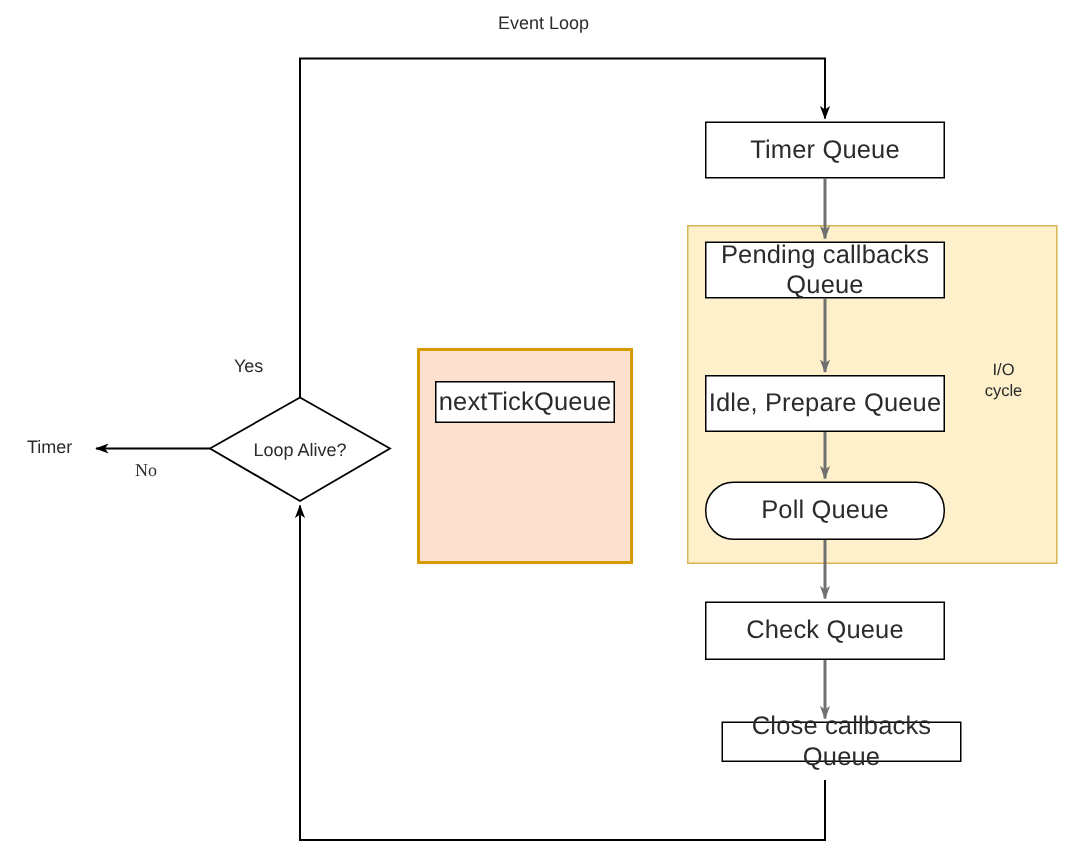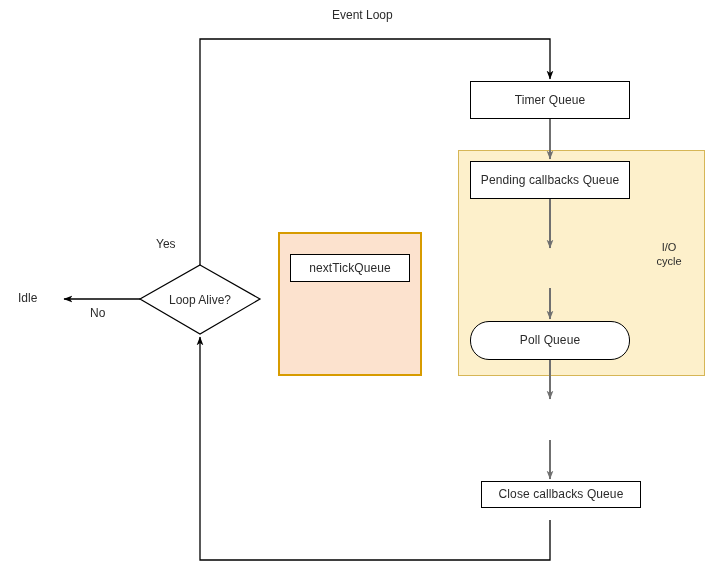--- a/index.html
+++ b/index.html
@@ -28,21 +28,21 @@
     height: 569px;
     pointer-events: none;
   }
   .node {
     position: absolute;
     background: #ffffff;
     border: 1px solid #000000;
     display: flex;
     align-items: center;
     justify-content: center;
-    font-size: 12px;
+    font-size: 17px;
     color: #2b2b2b;
     letter-spacing: 0.1px;
     text-align: center;
     line-height: 1.2;
   }
   .region {
     position: absolute;
   }
   .region-io {
     background: #fdf0cb;
@@ -120,32 +120,34 @@
 
     <polygon points="200,265 260,299 200,334 140,299" fill="#ffffff" stroke="#000000" stroke-width="1.2"></polygon>
   </svg>
 
   <div class="free-label" style="left:332px; top:8px;">Event Loop</div>
 
   <div class="node" style="left:470px; top:81px; width:160px; height:38px;">Timer Queue</div>
 
   <div class="node" style="left:470px; top:161px; width:160px; height:38px;">Pending callbacks Queue</div>
 
+  <div class="node" style="left:470px; top:250px; width:160px; height:38px;">Idle, Prepare Queue</div>
 
   <div class="node" style="left:470px; top:321px; width:160px; height:39px;border-radius:19px;">Poll Queue</div>
 
+  <div class="node" style="left:470px; top:401px; width:160px; height:39px;">Check Queue</div>
 
   <div class="node" style="left:450px; top:481px; width:160px; height:27px;margin-left:31px;">Close callbacks Queue</div>
 
   <div class="node" style="left:290px; top:254px; width:120px; height:28px;">nextTickQueue</div>
 
 
   <div class="diamond" style="left:140px; top:265px; width:120px; height:70px;">
     <div class="diamond-text">Loop Alive?</div>
   </div>
 
   <div class="free-label" style="left:156px; top:237px;">Yes</div>
 
-  <div class="free-label" style="left:90px; top:306px;">No</div>
+  <div class="free-label" style="left:90px; top:306px;font-family:Liberation Serif, serif;">No</div>
 
-  <div class="free-label" style="left:18px; top:291px;">Idle</div>
+  <div class="free-label" style="left:18px; top:291px;">Timer</div>
 
 </div>
 
 </body></html>

